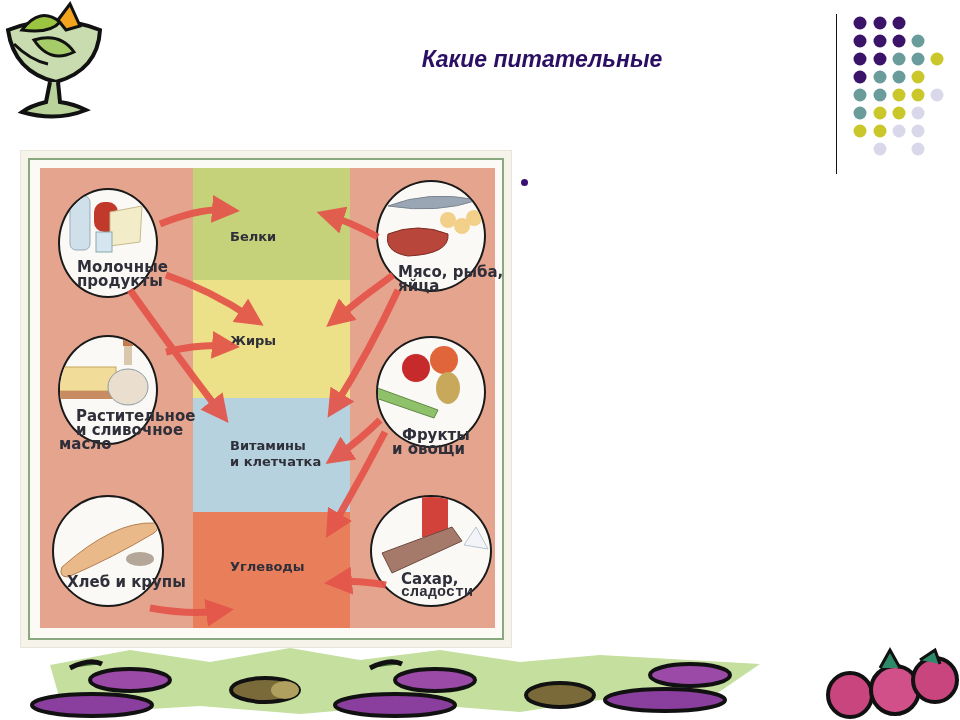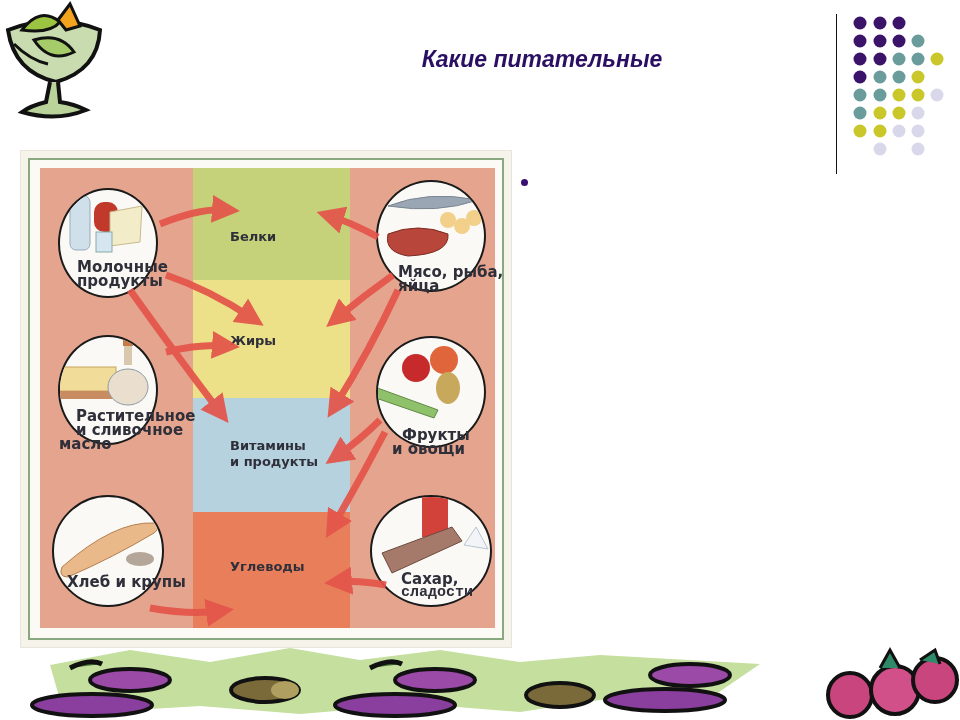--- a/index.html
+++ b/index.html
@@ -126,21 +126,21 @@
 <div class="diagram-panel"></div>
 
 <div class="band" style="top:168px;height:112px;background:#c5d27a;"></div>
 <div class="band" style="top:280px;height:118px;background:#ece089;"></div>
 <div class="band" style="top:398px;height:114px;background:#b6d2df;"></div>
 <div class="band" style="top:512px;height:116px;background:#e97e5b;"></div>
 
 <div class="band-label" style="top:229px;">Белки</div>
 <div class="band-label" style="top:333px;">Жиры</div>
 <div class="band-label" style="top:438px;">Витамины</div>
-<div class="band-label" style="top:454px;">и продукты</div>
+<div class="band-label" style="top:454px;">и клетчатка</div>
 <div class="band-label" style="top:559px;">Углеводы</div>
 
 <div class="circle" style="left:58px;top:188px;width:100px;height:110px;">
   <svg width="100" height="110" viewBox="0 0 100 110">
     <rect x="10" y="6" width="20" height="54" rx="6" fill="#cfe0ea" stroke="#9ab"></rect>
     <rect x="34" y="12" width="24" height="30" rx="10" fill="#c0392b"></rect>
     <polygon points="50,22 82,16 80,52 50,56" fill="#f3ecc8" stroke="#c9b98c"></polygon>
     <rect x="36" y="42" width="16" height="20" fill="#d6e6f0" stroke="#8aa"></rect>
   </svg>
 </div>

